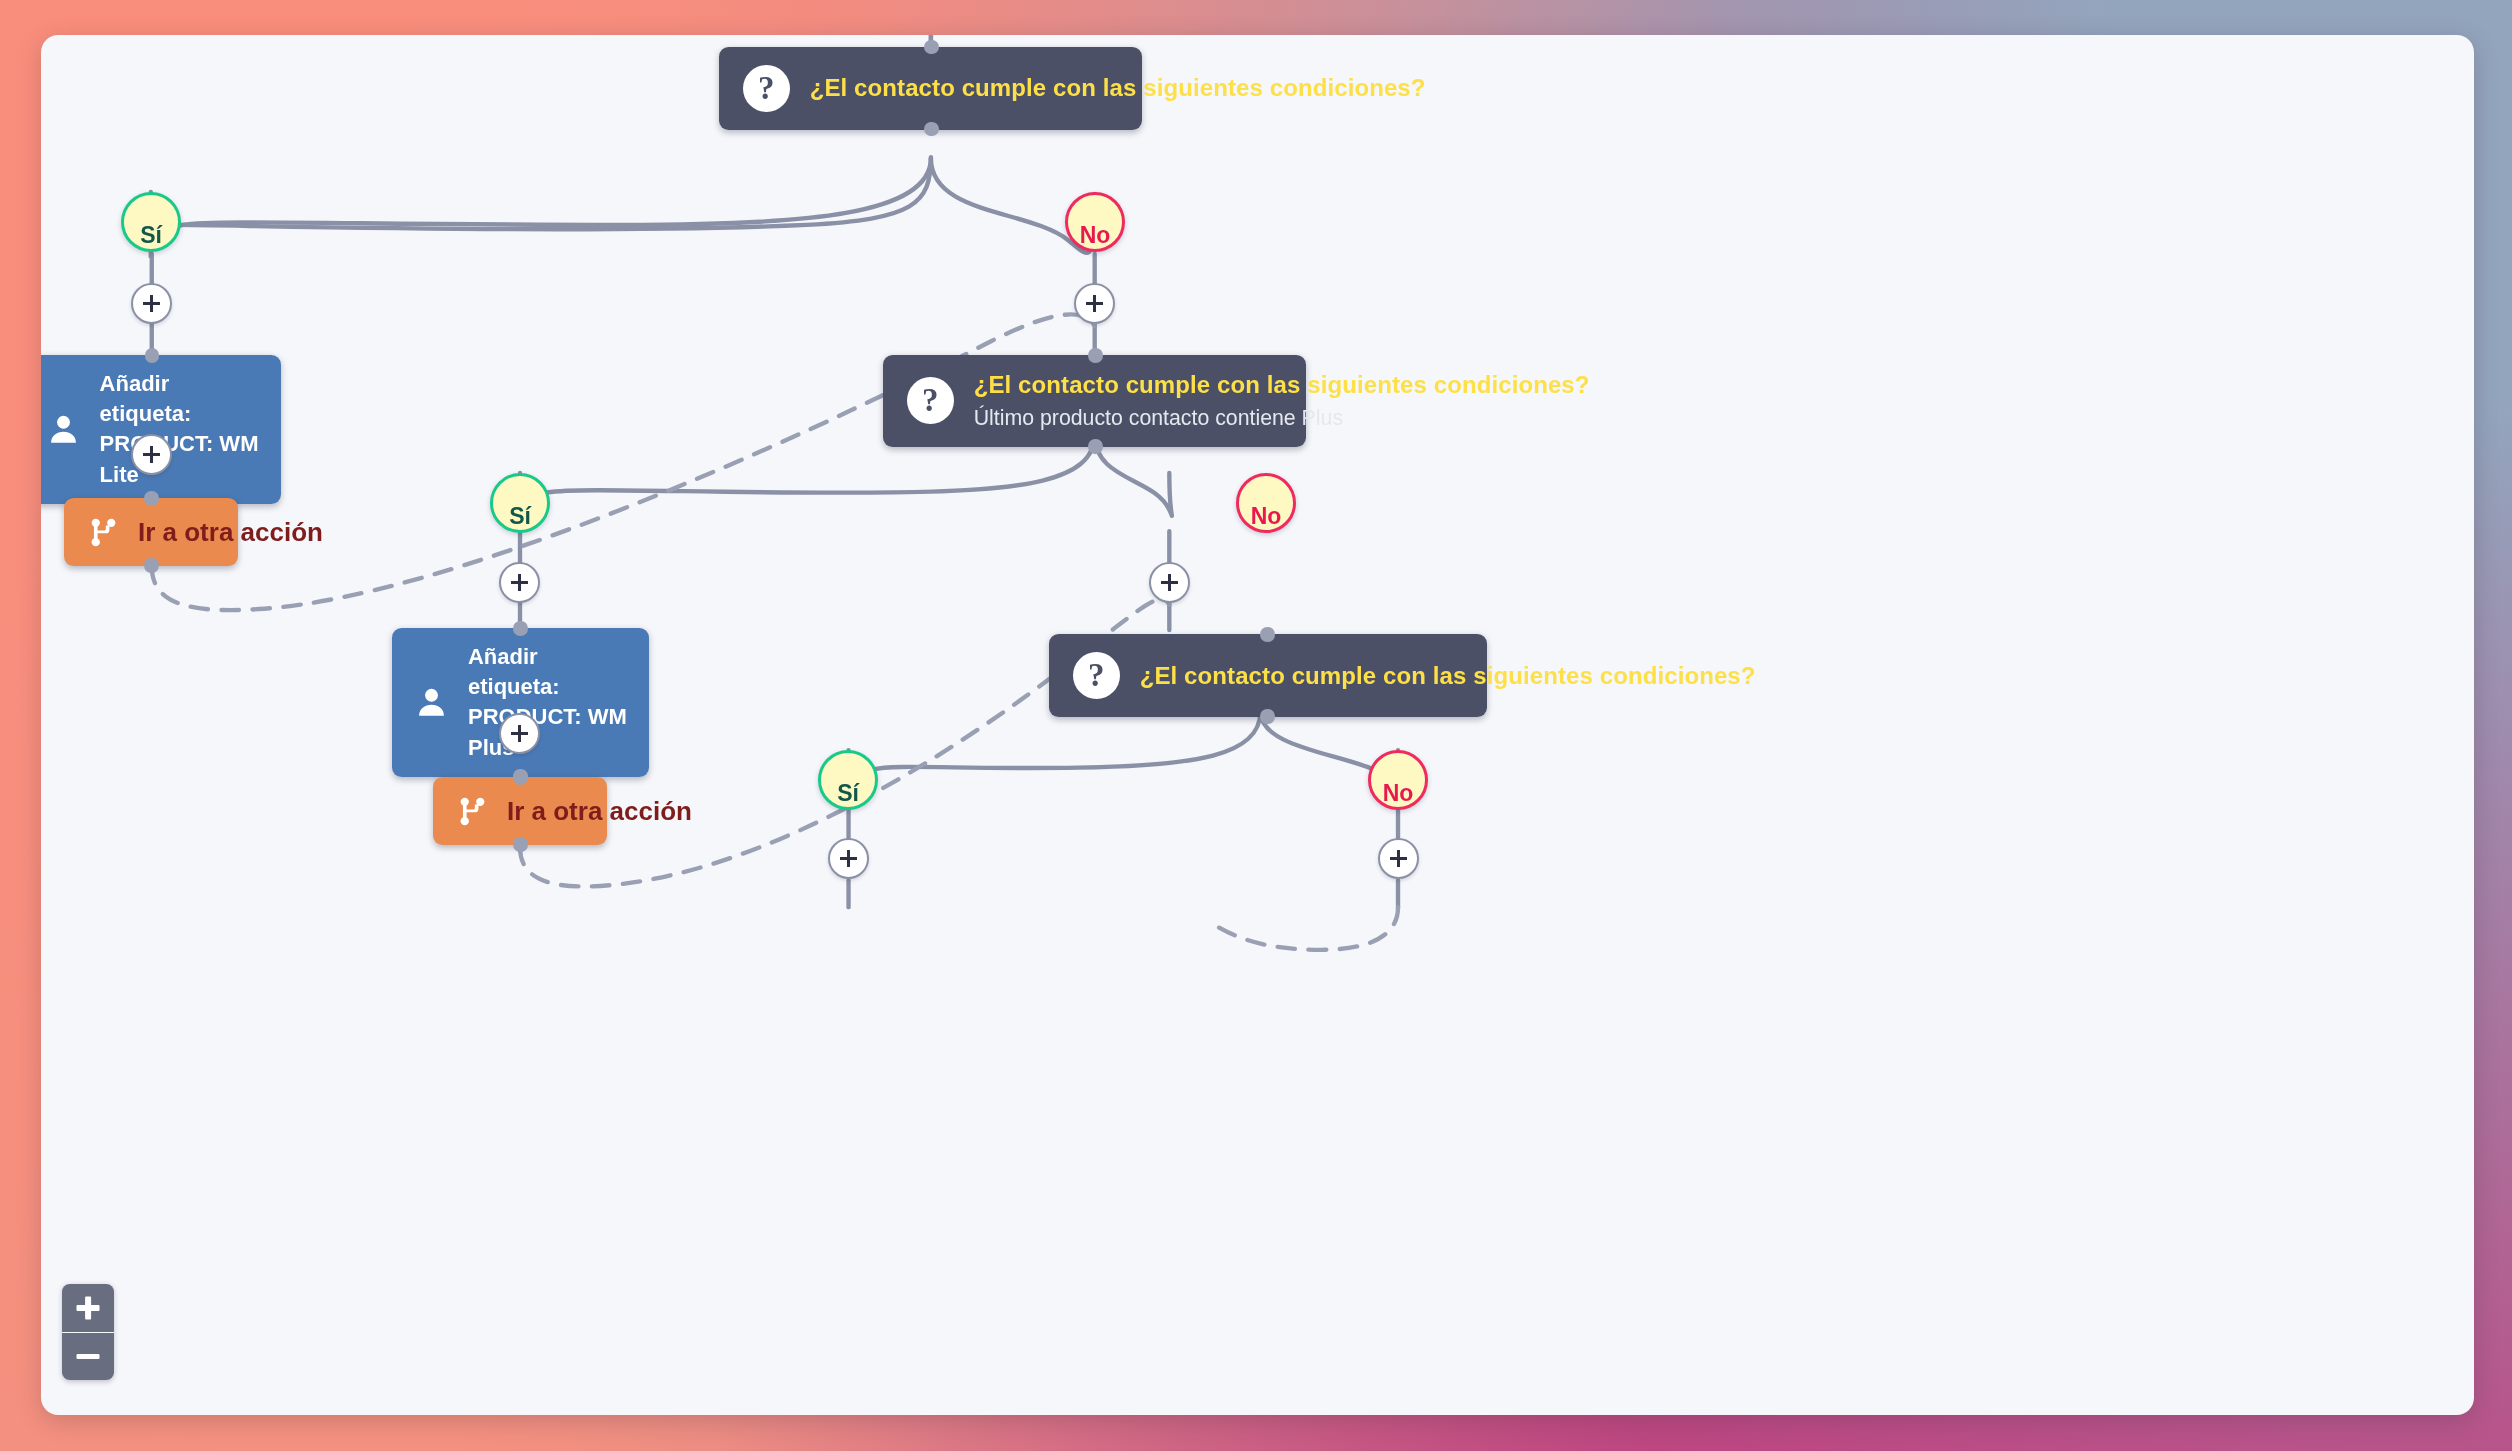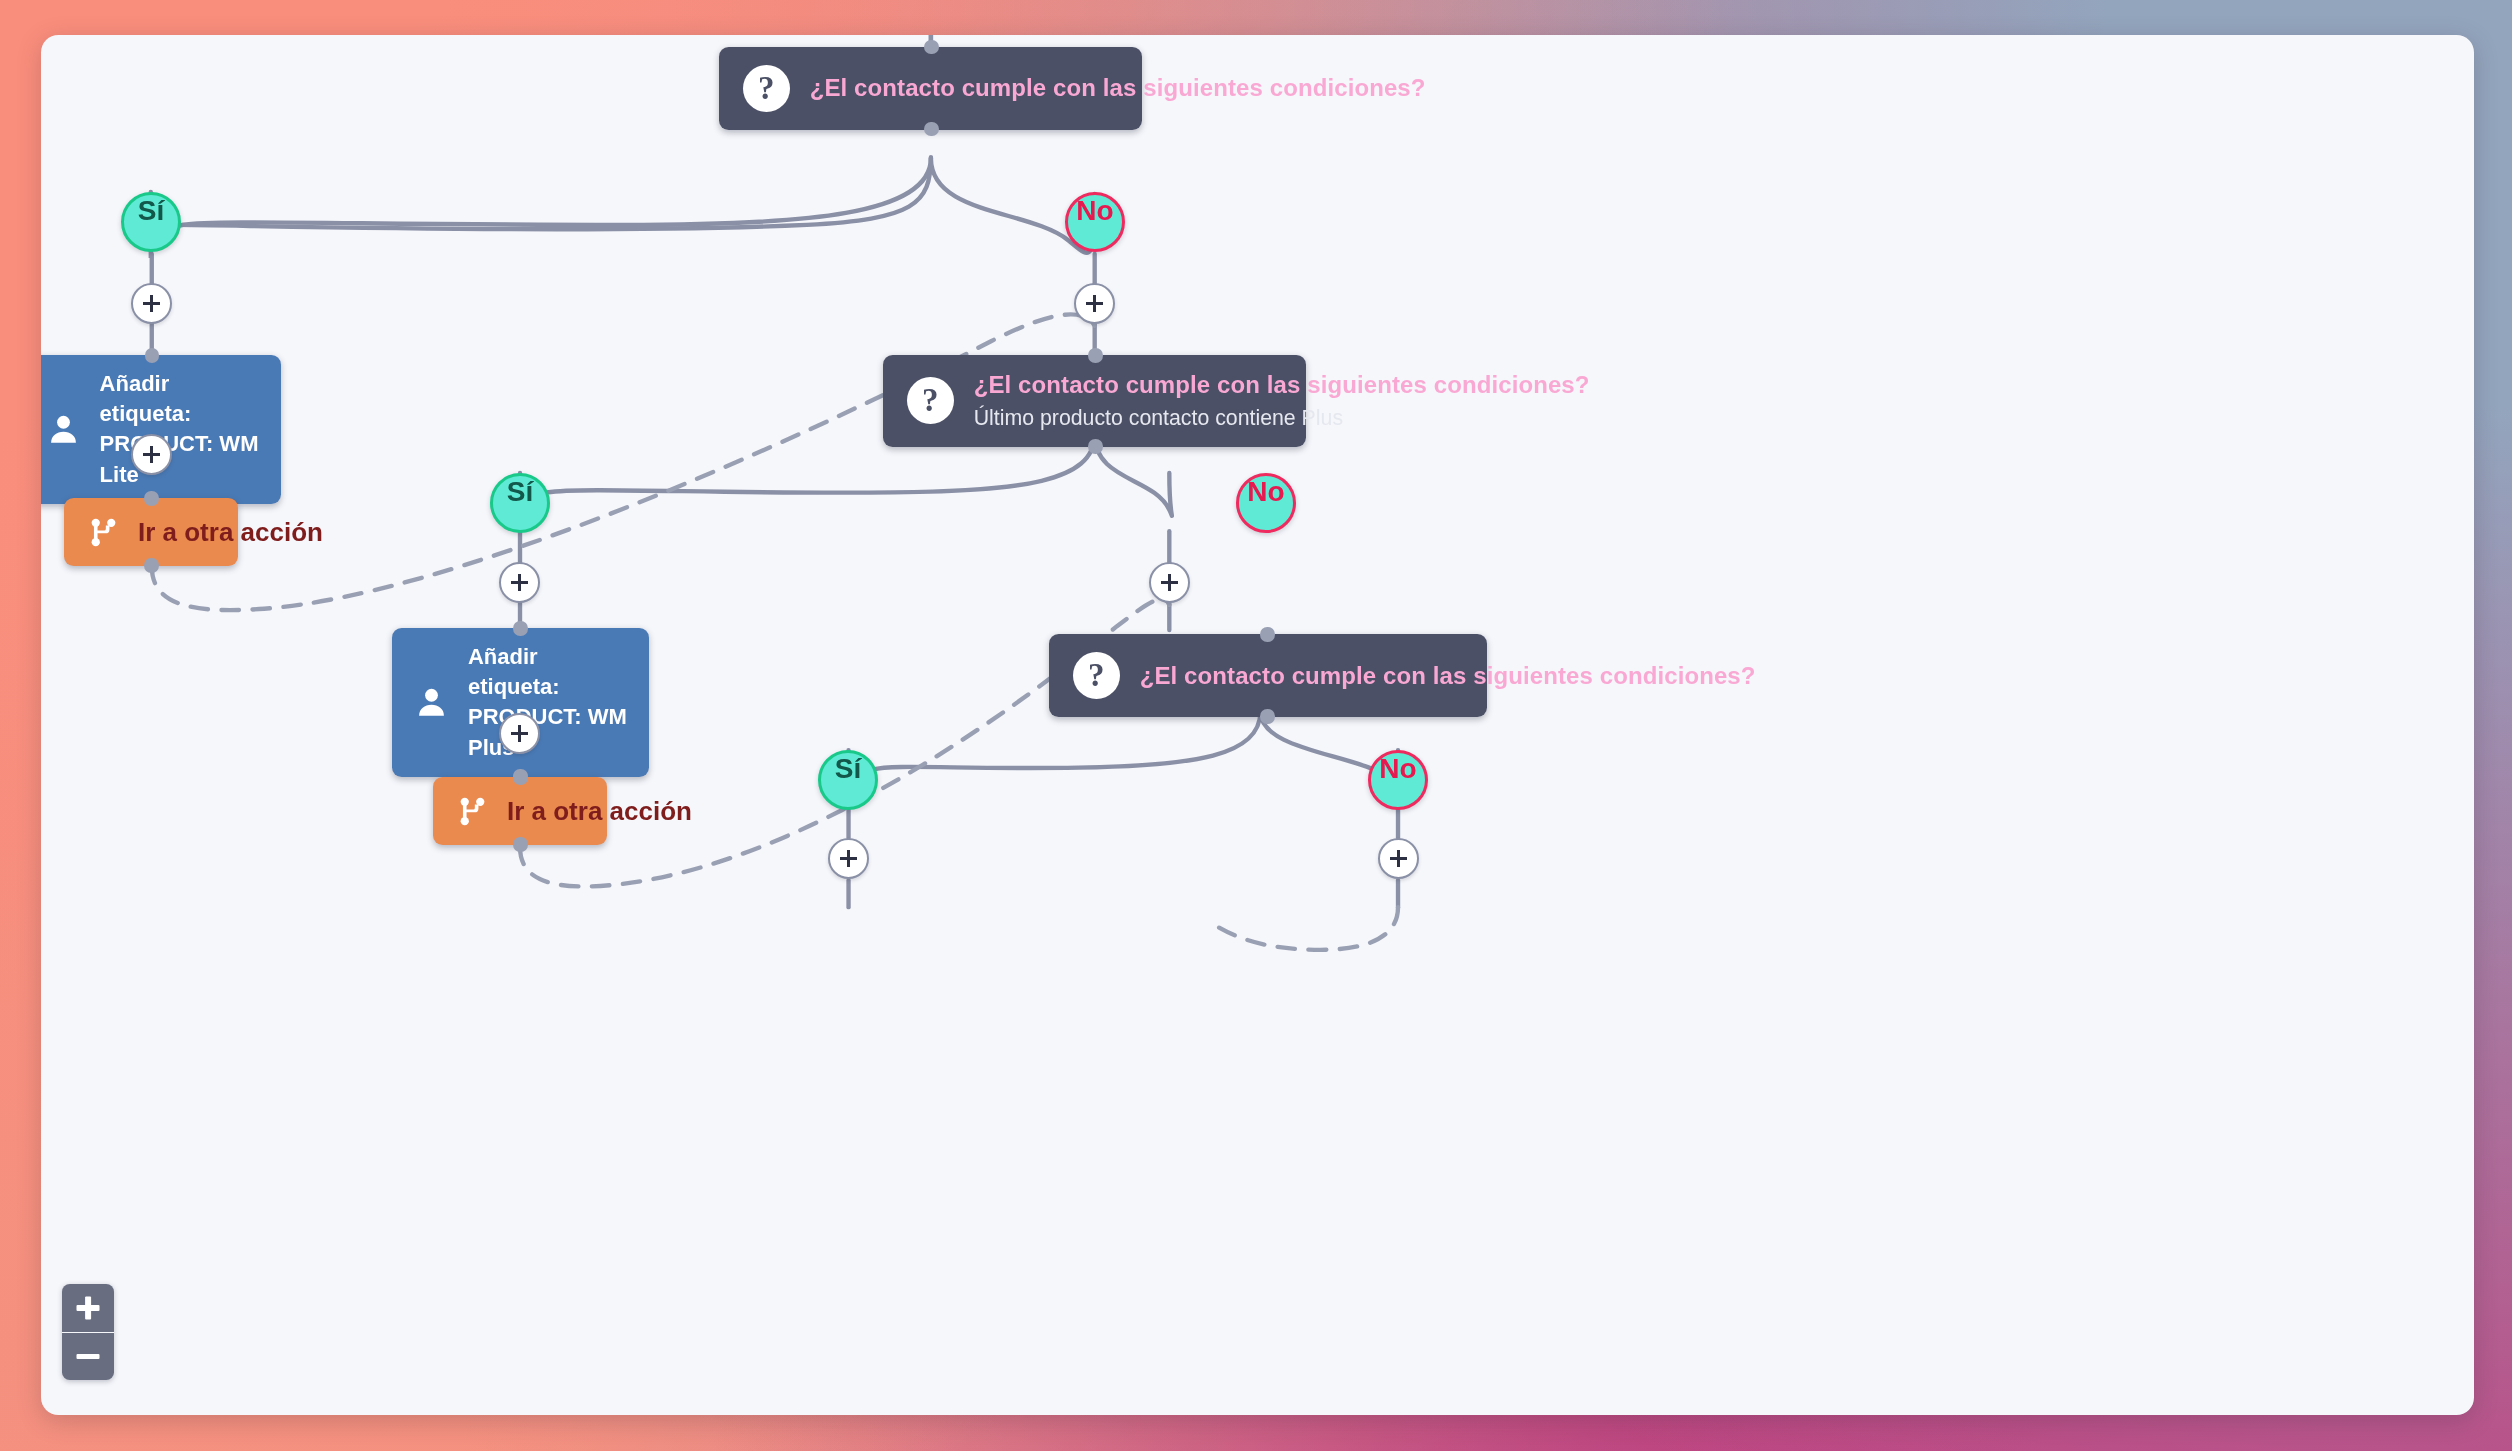--- a/index.html
+++ b/index.html
@@ -53,40 +53,40 @@
     padding: 15.5px 25px 15.5px 21.3px;
   }
   .cond .icon { width: 52px; height: 52px; margin-right: 17.4px; }
   .cond .q-circle {
     width: 47px; height: 47px; border-radius: 50%;
     background: #ffffff; color: #4b5066;
     display:flex; align-items:center; justify-content:center;
     font-size: 33px; font-weight: 700; line-height: 1;
     font-family: "Liberation Serif", "DejaVu Serif", serif;
   }
-  .cond .c-title { color:#f9a8d4; font-size: 24px; font-weight: 700; letter-spacing: 0.1px; white-space: nowrap; }
+  .cond .c-title { color:#fde047; font-size: 24px; font-weight: 700; letter-spacing: 0.1px; white-space: nowrap; }
   .cond .c-sub   { color:#e6e8ef; font-size: 21.3px; font-weight: 400; margin-top: 7.8px; white-space: nowrap; }
 
   
   .act-blue { background:#4a7ab5; padding: 13.6px 21.3px 13.6px 17.4px; }
   .act-blue .icon { width: 45px; height: 45px; margin-right: 13.6px; }
   .act-blue .a-title { color:#fff; font-size: 22px; font-weight:700; line-height: 1.38; }
 
   
   .act-orange { background:#ea8a4e; padding: 13.6px 25px 13.6px 19.4px; }
   .act-orange .icon { width: 41px; height: 41px; margin-right: 13.6px; }
   .act-orange .a-title { color:#7f1d1d; font-size: 26px; font-weight:700; white-space: nowrap; }
 
   
   .badge {
     position: absolute;
     width: 60px; height: 60px; border-radius: 50%;
-    background:#5eead4;
-    display:flex; align-items:flex-start; justify-content:center;
-    font-size: 28px; font-weight: 700;
+    background:#fef9c3;
+    display:flex; align-items:flex-end; justify-content:center;
+    font-size: 23px; font-weight: 700;
     box-shadow: 0 1.9px 4.8px rgba(40,45,70,0.22);
     z-index: 4;
   }
   .badge.yes { border: 3.4px solid #19c98a; color:#13564a; }
   .badge.no  { border: 3.4px solid #ef2a5f; color:#e8194f; }
 
   
   .plus {
     position: absolute;
     width: 41px; height: 41px; border-radius: 50%;

